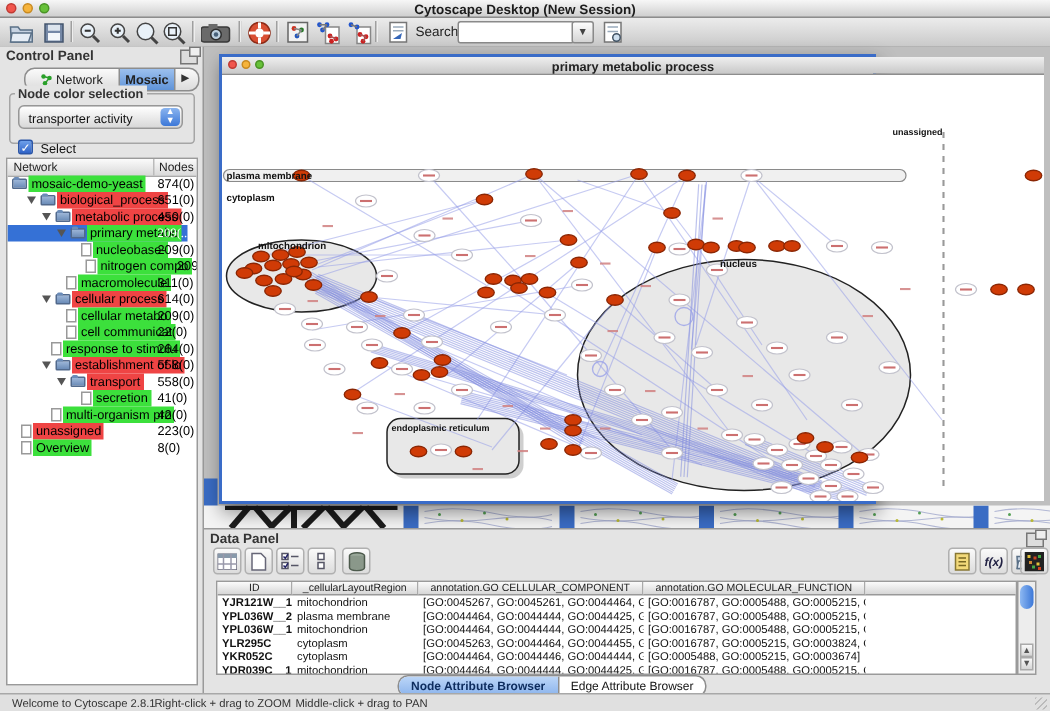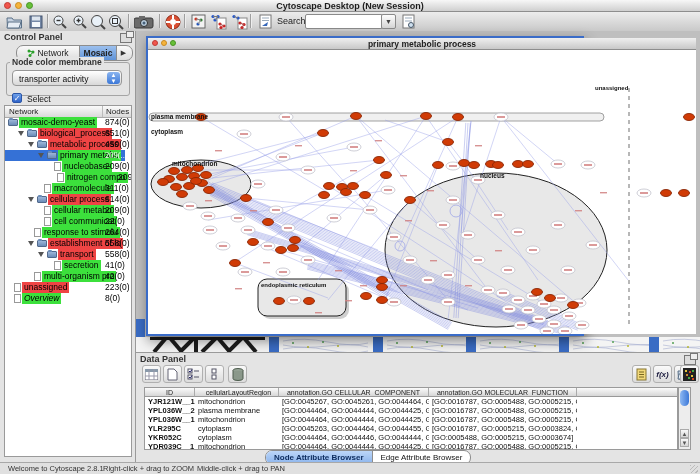--- a/index.html
+++ b/index.html
@@ -253,21 +253,21 @@
             <circle cx="2" cy="2" r="1.5" fill="#2aa02a"></circle>
             <circle cx="6" cy="3" r="1.5" fill="#2aa02a"></circle>
             <circle cx="3" cy="6.5" r="1.5" fill="#2aa02a"></circle>
             <line x1="2" y1="2" x2="6" y2="3" stroke="#2aa02a"></line>
             <line x1="6" y1="3" x2="3" y2="6.5" stroke="#2aa02a"></line>
           </svg></span><span>Network</span></div>
     <div class="cp-tab" id="tab-mosaic"><span>Mosaic</span></div>
     <div class="cp-tab" id="tab-arrow">▶</div>
   </div>
   <div class="abs" id="ncs-box"></div>
-  <div class="abs" id="ncs-legend">Node color membrane</div>
+  <div class="abs" id="ncs-legend">Node color selection</div>
   <div class="abs" id="ncs-dropdown">
     <span>transporter activity</span>
     <div class="abs" id="ncs-stepper">▲<br>▼</div>
   </div>
   <div class="abs" id="ncs-check-row">
     <div class="abs" id="ncs-checkbox">✓</div>
     <div class="abs" id="ncs-check-label">Select nodes</div>
   </div>
   <div class="abs" id="tree-box">
     <div class="abs" id="tree-header">
@@ -357,21 +357,21 @@
           <span class="lbl hl-green" style="left: 37px;">multi-organism pro</span>
           <span class="cnt">42(0)</span>
         </div>
         <div class="trow" style="top: 165px;">
           <span class="tleaf" style="left: 9px;"></span>
           <span class="lbl hl-red" style="left: 17px;">unassigned</span>
           <span class="cnt">223(0)</span>
         </div>
         <div class="trow" style="top: 176px;">
           <span class="tleaf" style="left: 9px;"></span>
-          <span class="lbl hl-green" style="left: 17px; font-style: italic;">Overview</span>
+          <span class="lbl hl-green" style="left: 17px;">Overview</span>
           <span class="cnt">8(0)</span>
         </div>
       </div>
   </div>
 </div>
 
 <div class="abs" id="desktop">
   <div class="abs" id="bg-left-blue"></div>
   <div class="abs" id="bg-strip">
     <svg id="strip-svg" width="564" height="15">

